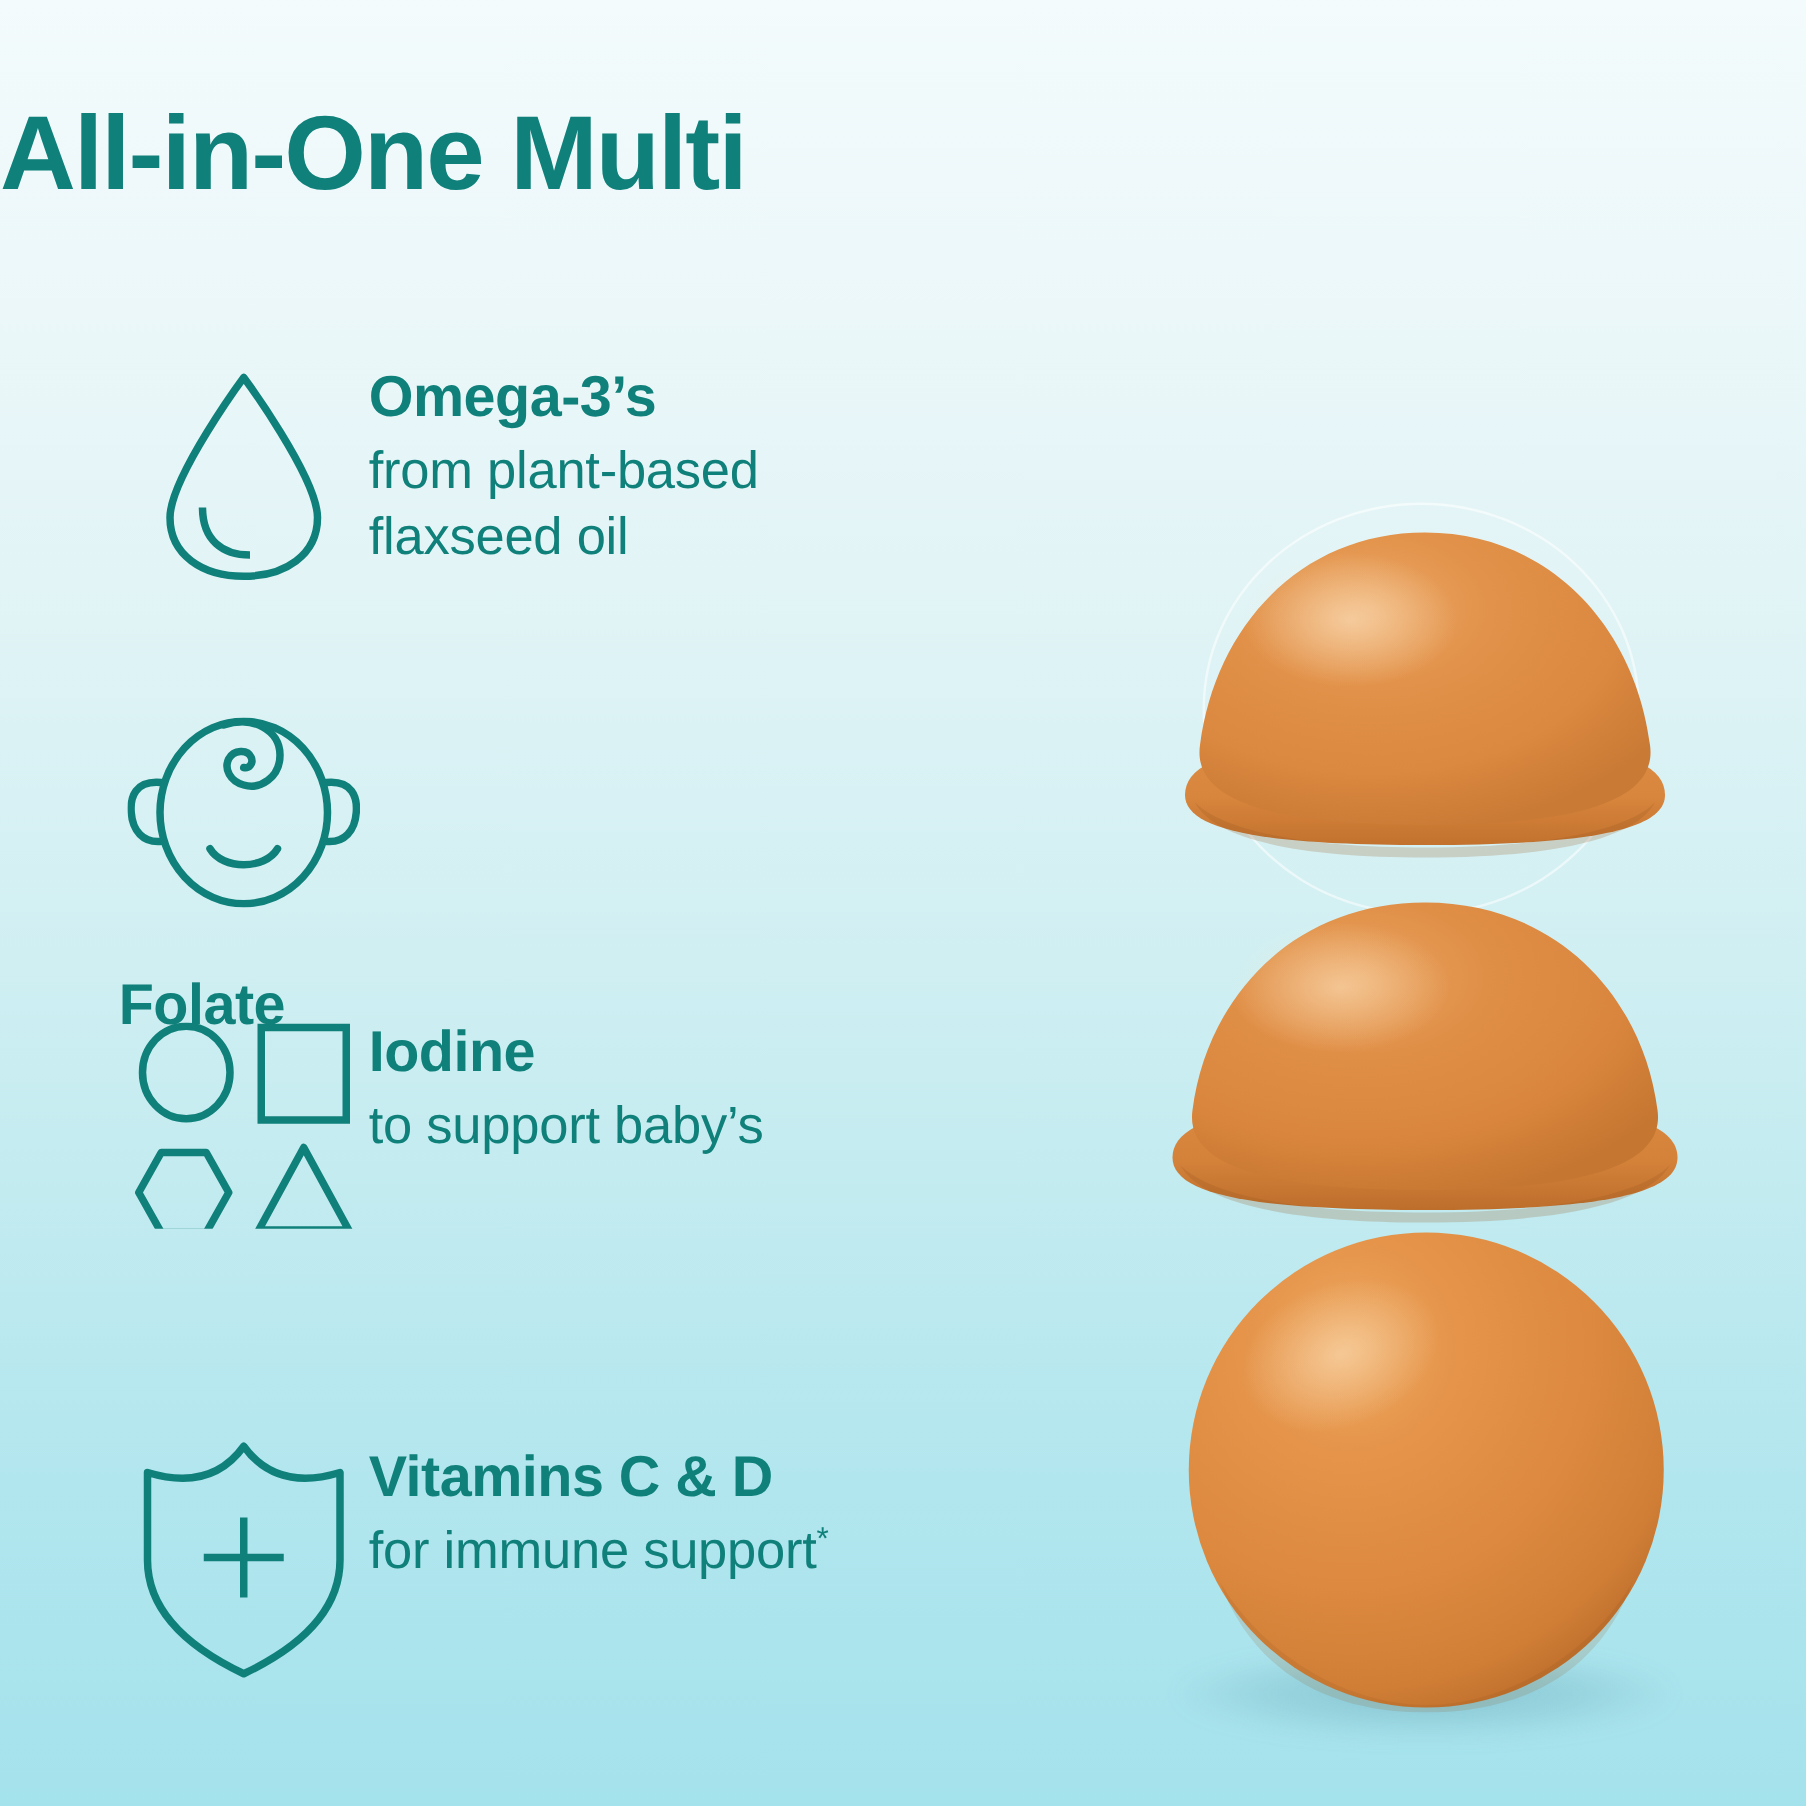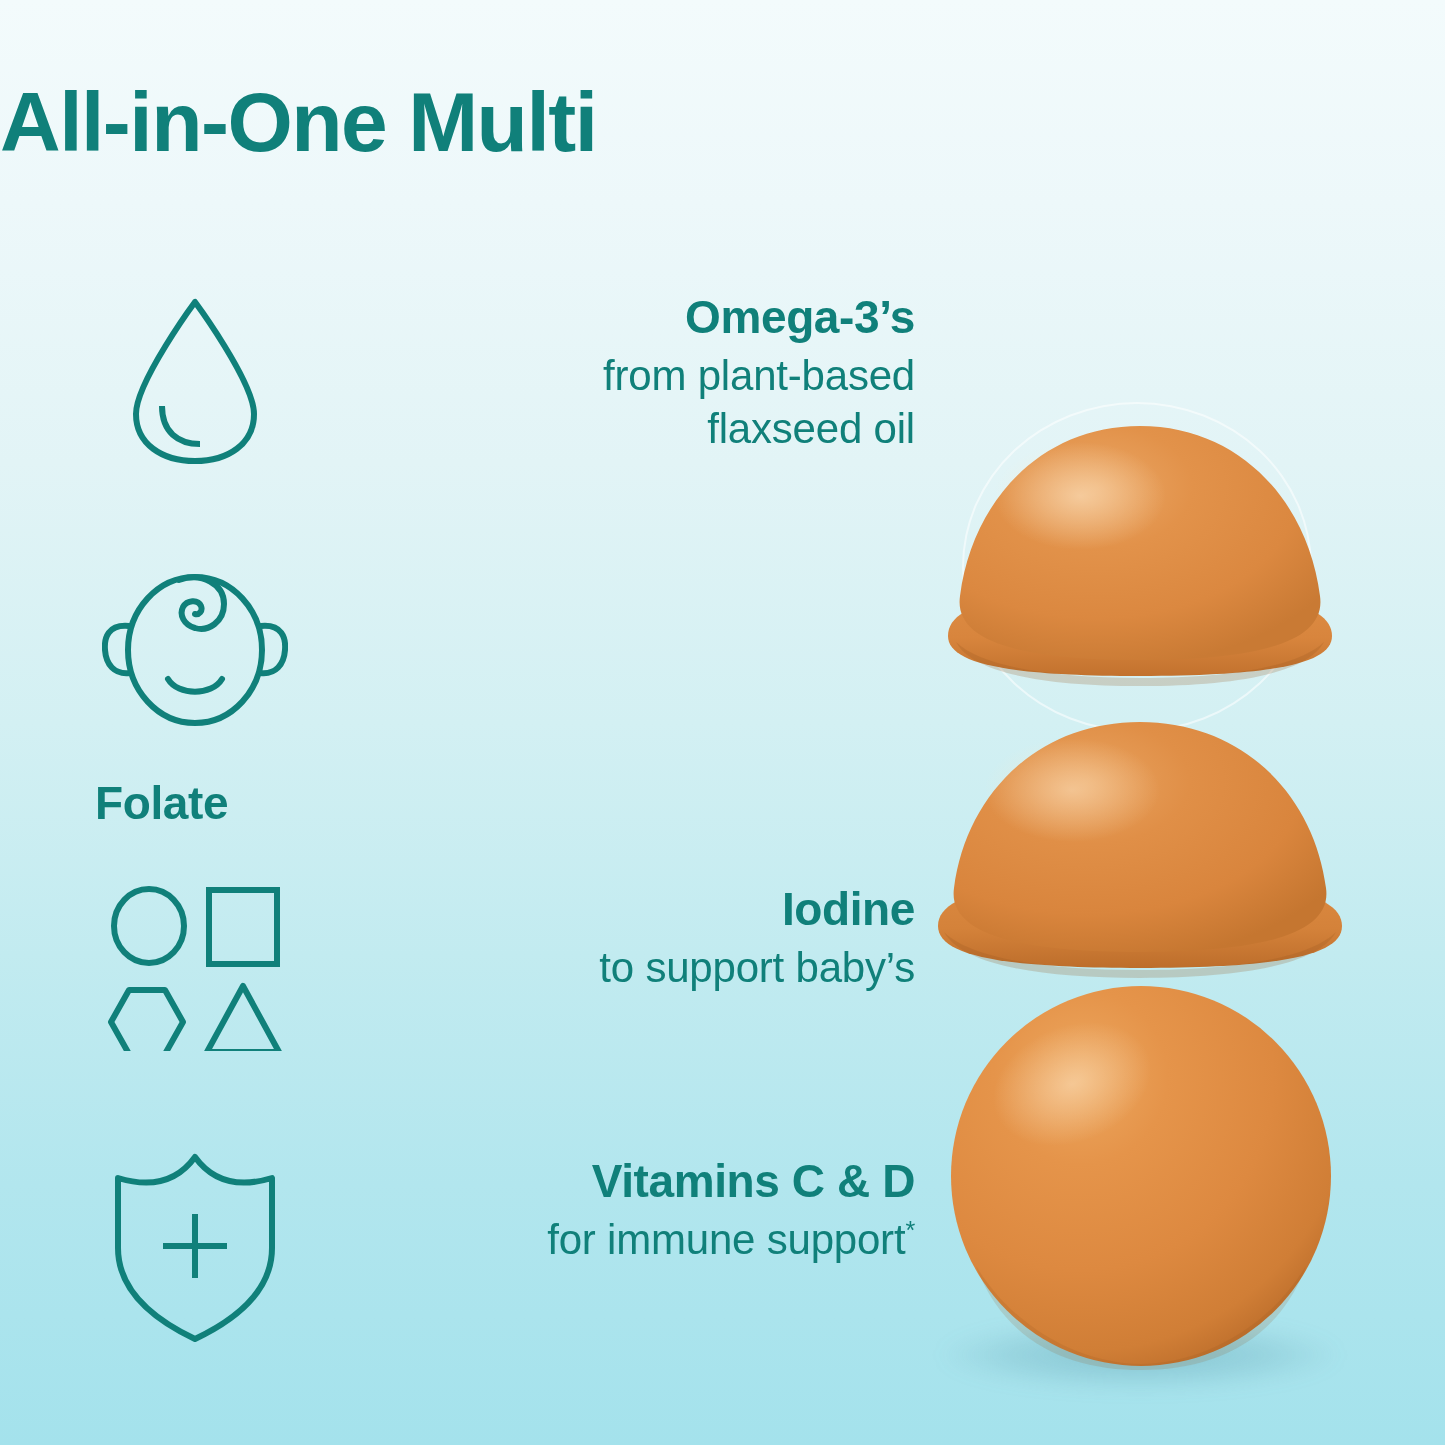--- a/index.html
+++ b/index.html
@@ -43,21 +43,20 @@
     white-space: nowrap;
   }
 
   
   .feature {
     position: absolute;
     left: 95px;
     width: 820px;
     display: flex;
     align-items: flex-start;
-    text-align: right;
   }
   .feature-icon {
     width: 200px;
     flex: 0 0 200px;
     display: flex;
     justify-content: center;
     align-items: flex-start;
   }
   .feature-text {
     flex: 1 1 auto;
@@ -80,21 +79,21 @@
     margin: 0;
   }
   .feature-desc sup {
     font-size: 0.6em;
     vertical-align: super;
     line-height: 0;
   }
 
   #feature-0 { top: 288px; }
   #feature-1 { top: 572px; flex-direction: column; }
-  #feature-2 { top: 880px; gap: 36px; }
+  #feature-2 { top: 812px; }
   #feature-3 { top: 1152px; }
 
   #feature-0 .feature-icon { padding-top: 6px; }
   #feature-1 .feature-icon { padding-top: 2px; }
   #feature-2 .feature-icon { padding-top: 6px; }
   #feature-3 .feature-icon { padding-top: 0px; }
 
   
   #product {
     position: absolute;

